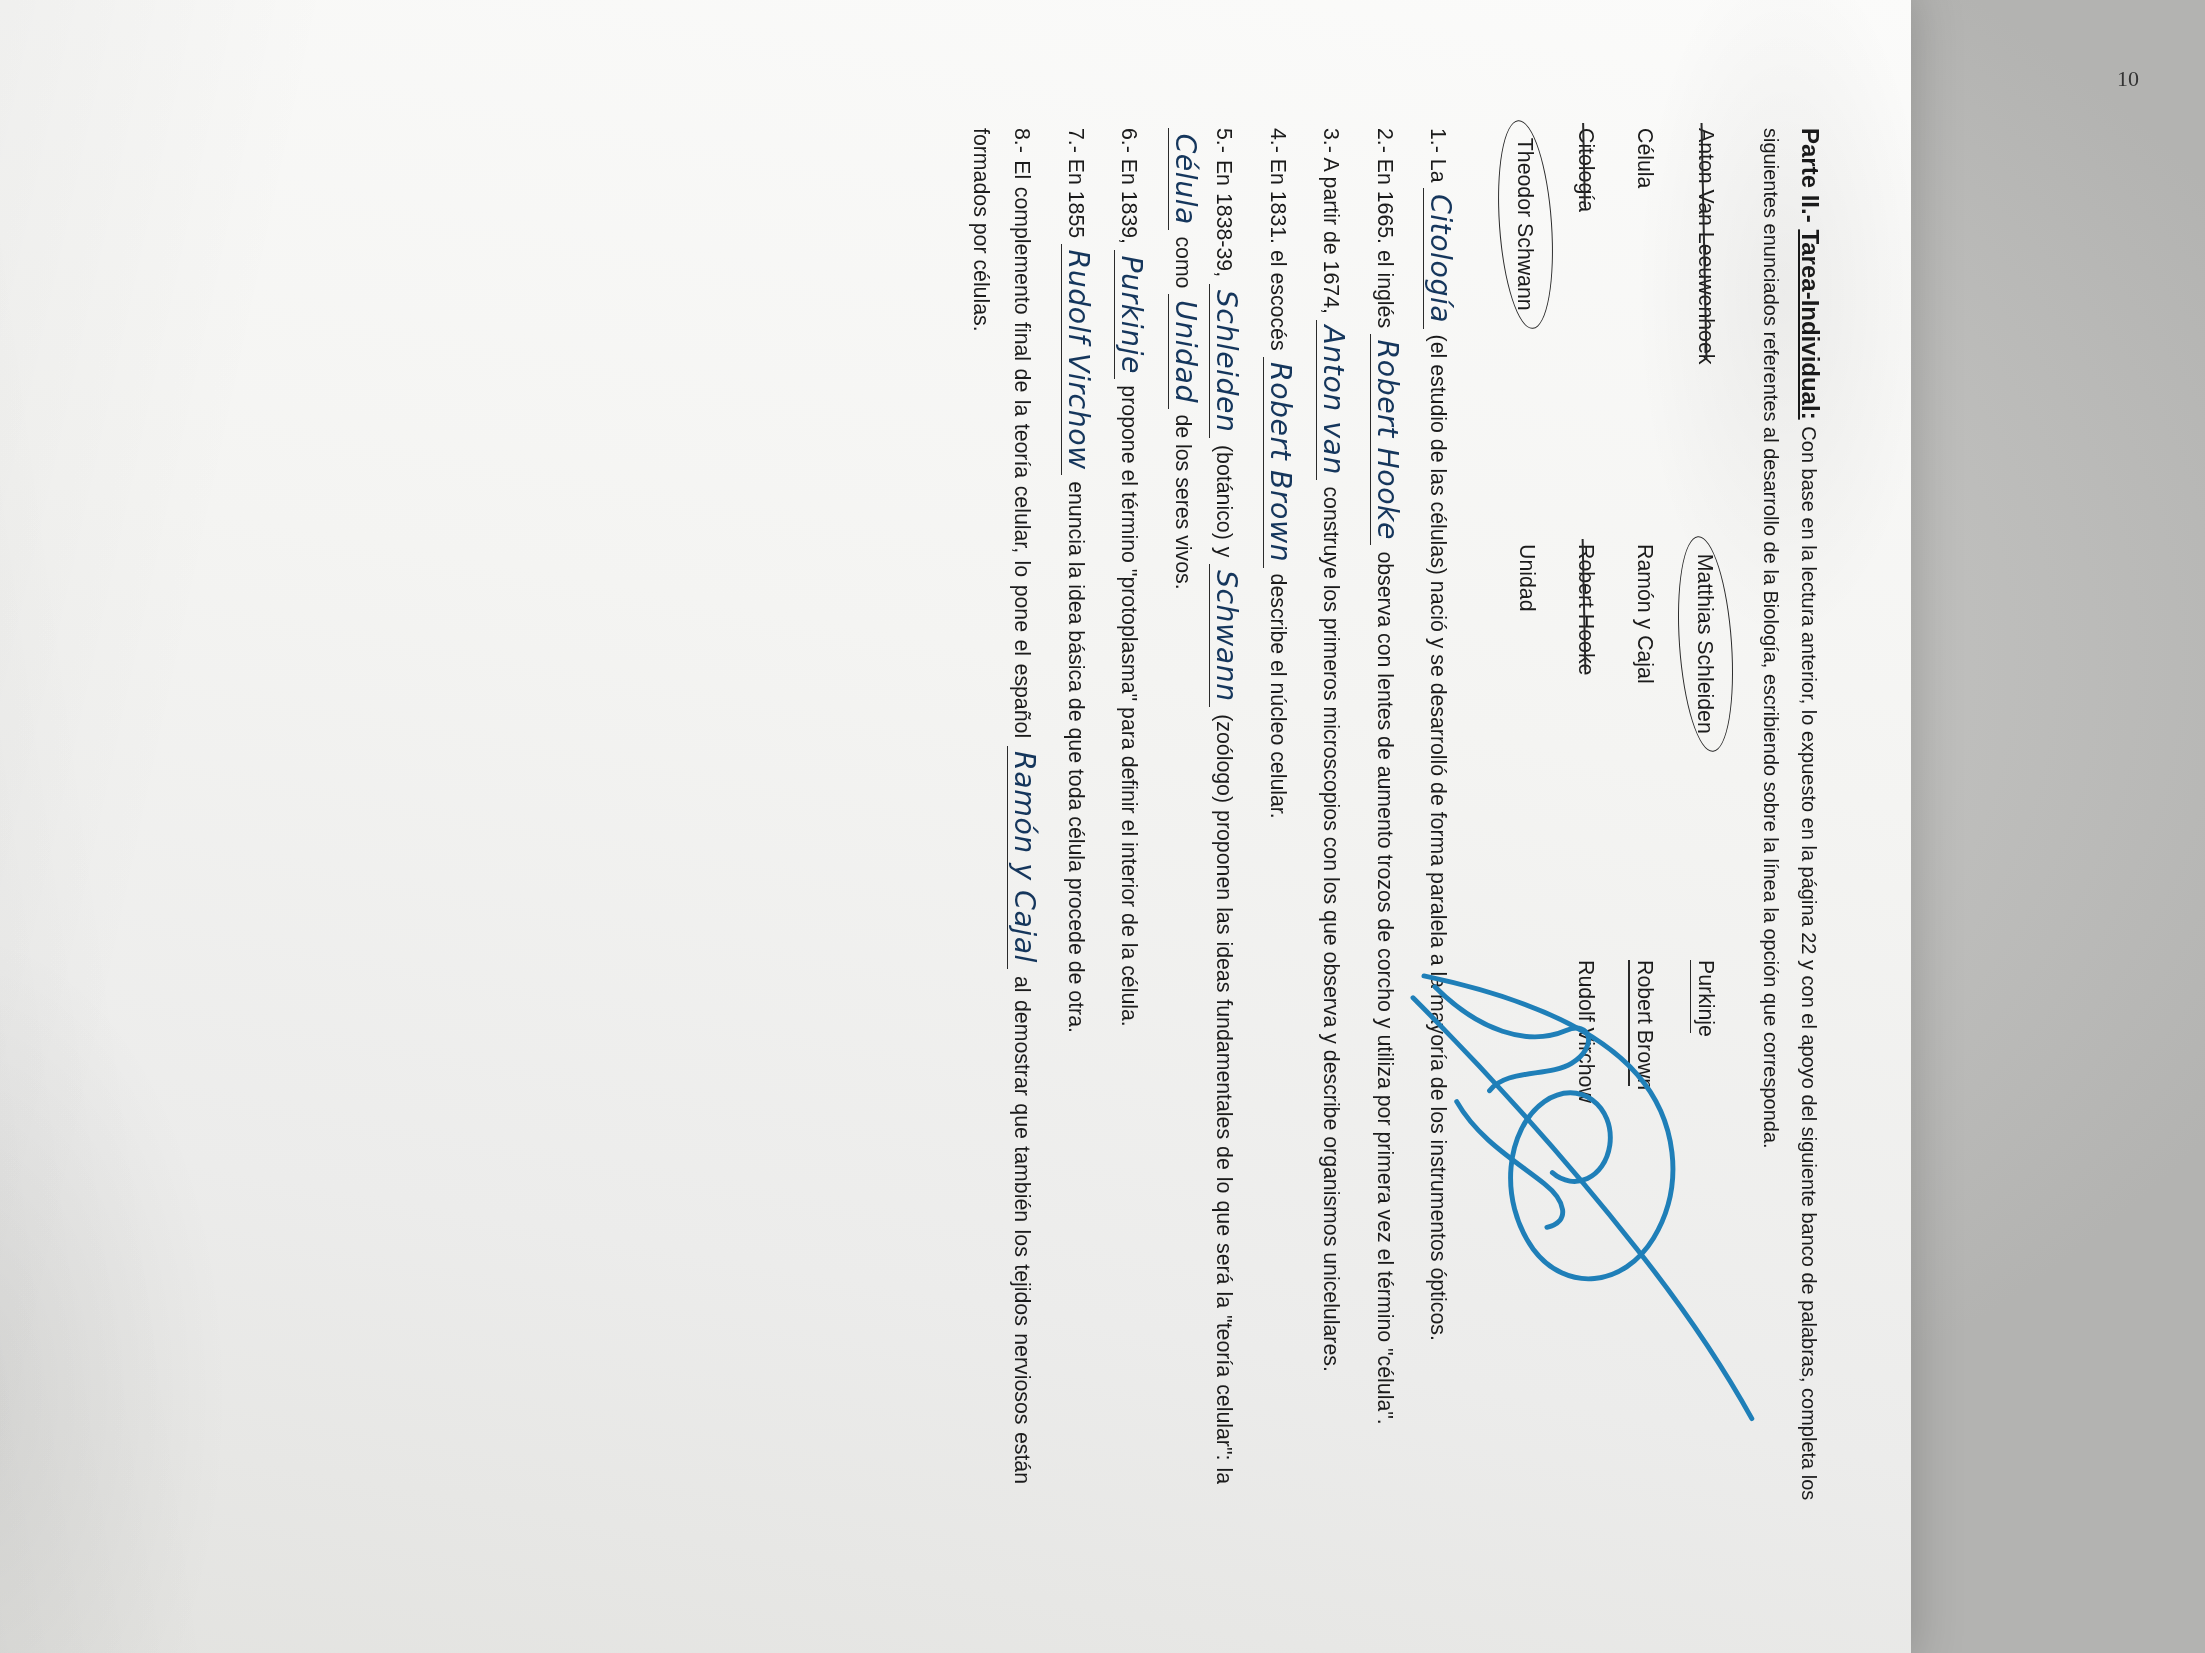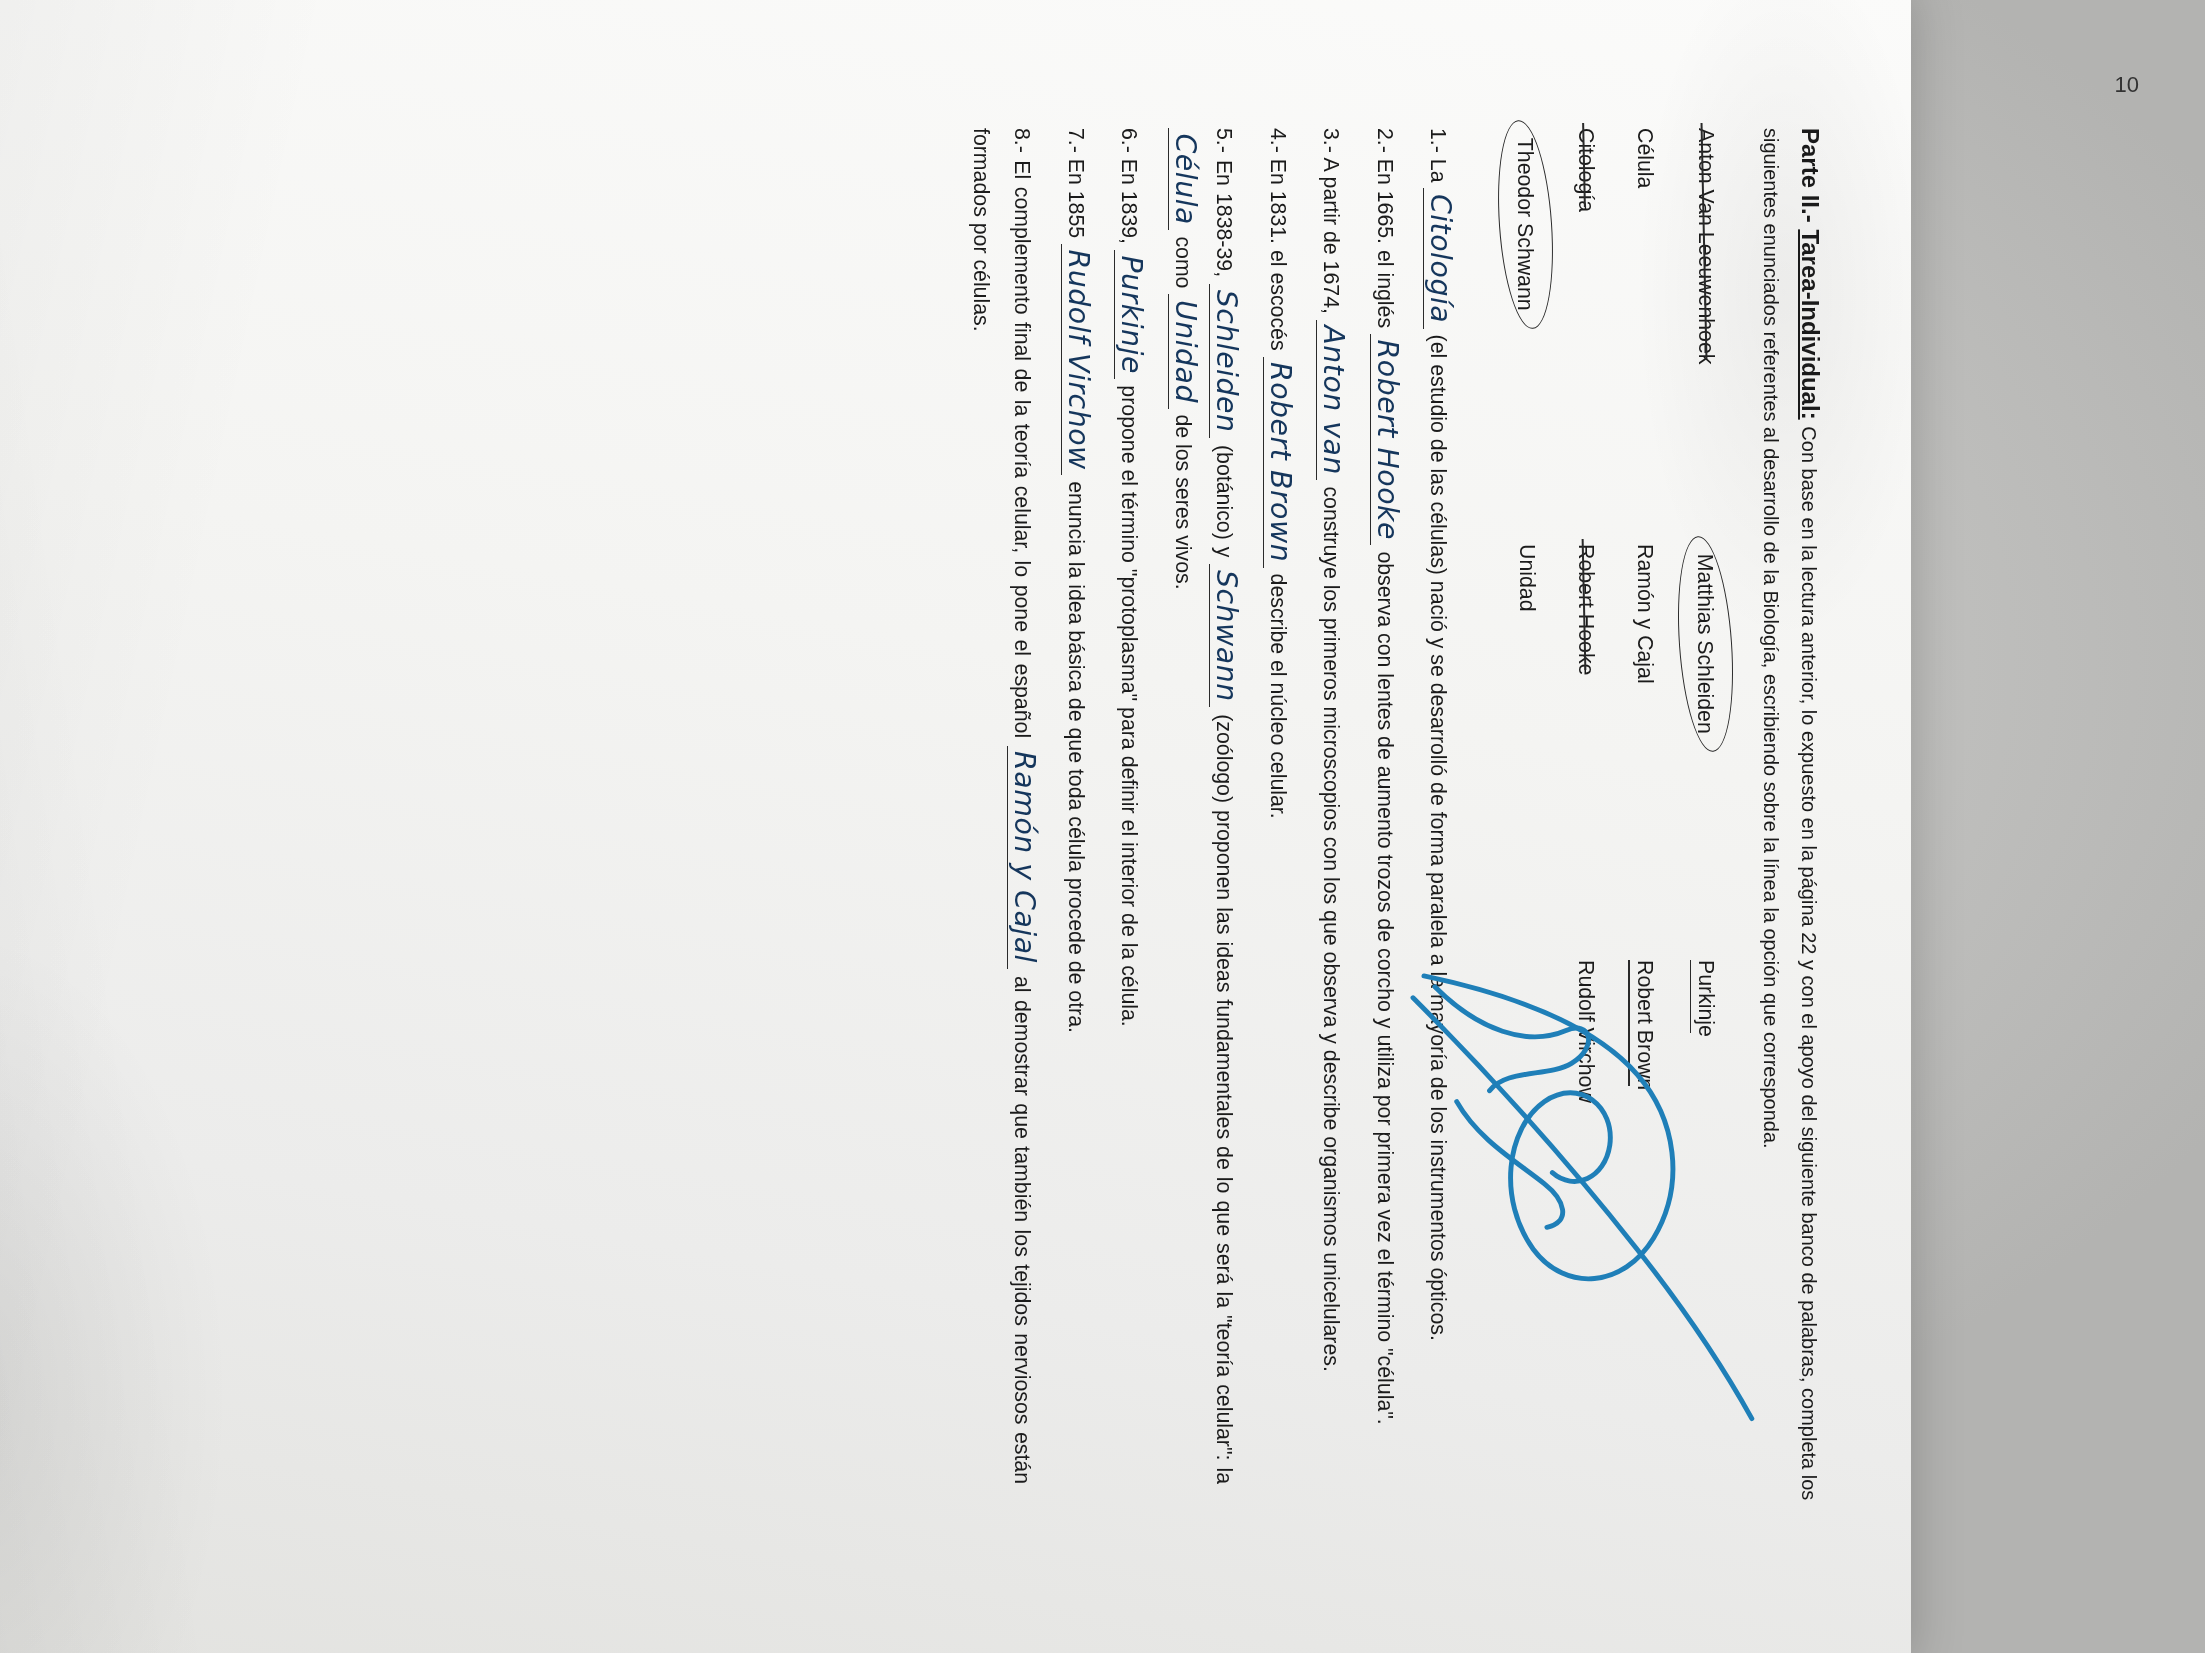--- a/index.html
+++ b/index.html
@@ -161,23 +161,24 @@
     top: 66px;
     width: 470px;
     height: 383px;
     pointer-events: none;
   }
 
   
   #page-number {
     position: absolute;
     right: 66px;
-    top: 72px;
+    top: 66px;
     font-size: 22px;
     color: #333;
+    font-family: Liberation Serif, serif;
   }
 </style>
 </head>
 <body>
 
 <div id="photo">
 
   <div id="sheet-wrap">
     <div id="paper">
 

